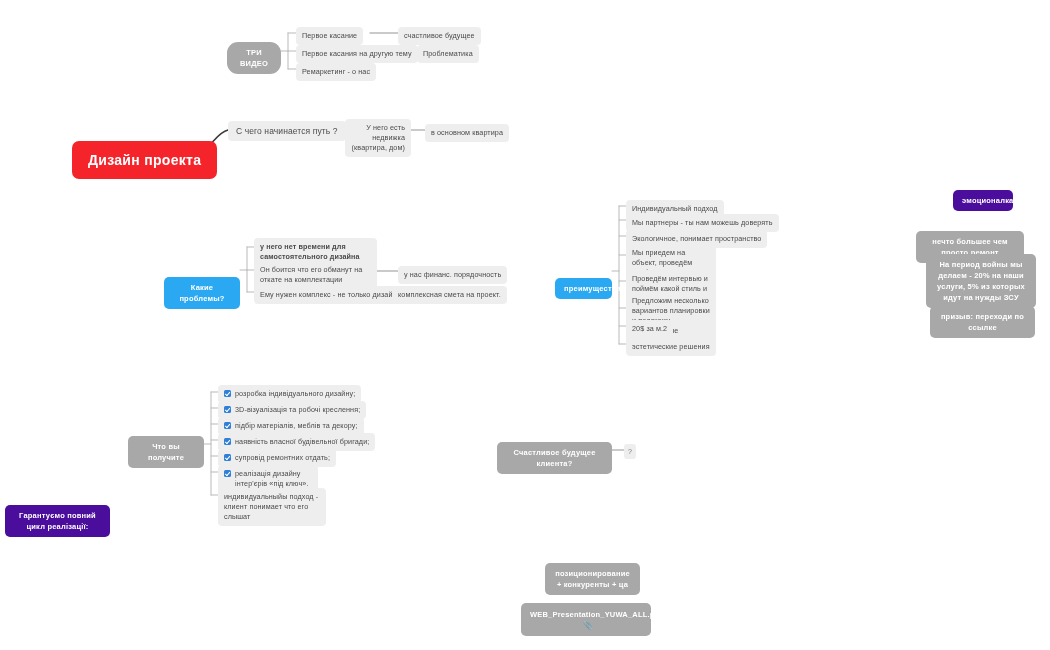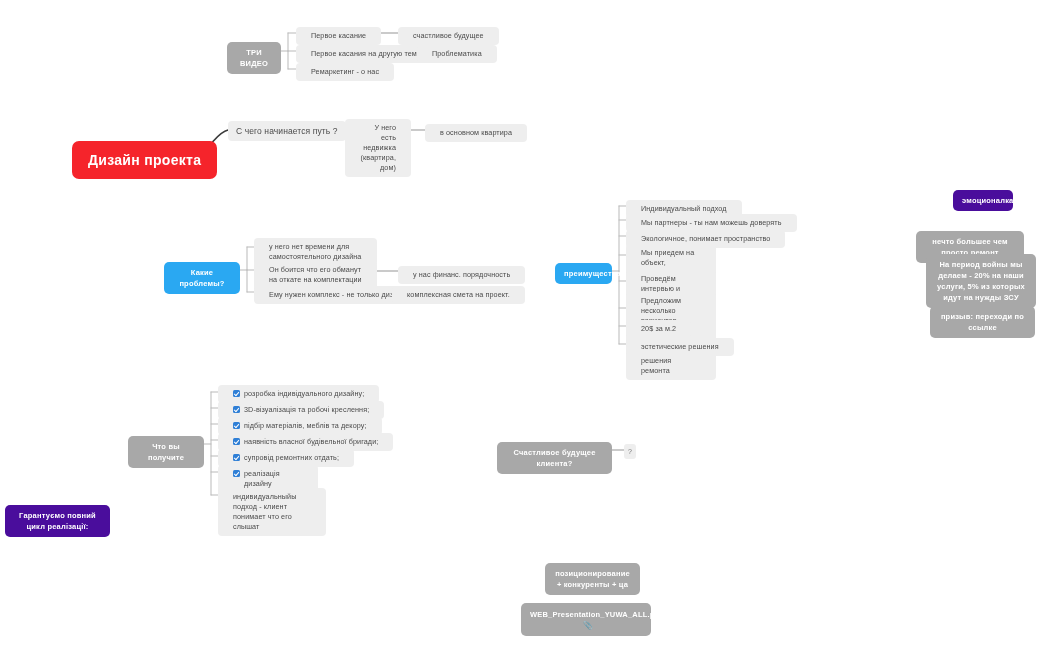--- a/index.html
+++ b/index.html
@@ -15,37 +15,37 @@
 
   .node{position:absolute;box-sizing:border-box;}
 
   
   .chip{
     background:#eeeeee;
     color:#4a4a4a;
     border-radius:4px;
     font-size:7.2px;
     line-height:10px;
-    padding:4px 15px;
+    padding:4px 6px;
     letter-spacing:.1px;
   }
 
   
   .pill{
     border-radius:5px;
     color:#ffffff;
     font-weight:bold;
     font-size:7.5px;
     line-height:11px;
     padding:5px 9px;
     text-align:center;
     letter-spacing:.2px;
   }
   .pill.grey{background:#a8a8a8;}
-  .pill.blue{background:#2aa8f2;}
+  .pill.blue{background:#2aa8f2;margin-top:15px;}
   .pill.purple{background:#4a0d9c;}
   .pill.red{
     background:#f5242b;
     border-radius:7px;
     font-size:14px;
     line-height:18px;
     padding:10px 16px;
     letter-spacing:.3px;
   }
   .pill.grey-big{background:#a8a8a8;}
@@ -128,42 +128,42 @@
       <path d="M211 495 L218 495"></path>
 
       <path d="M612 450 L624 450" stroke-width="1.3"></path>
     </g>
 
     <g stroke="#3b3b3b" stroke-width="1.6" fill="none" stroke-linecap="round">
       <path d="M196 152 C 210 152, 215 133, 228 130"></path>
     </g>
   </svg>
 
-  <div class="node pill grey" style="left:227px;top:42px;width:54px;">ТРИ ВИДЕО</div>
+  <div class="node pill grey" style="left:227px;top:42px;width:54px;border-radius:11px;">ТРИ ВИДЕО</div>
 
   <div class="node chip" style="left:296px;top:27px;">Первое касание</div>
   <div class="node chip" style="left:398px;top:27px;">счастливое будущее</div>
 
   <div class="node chip" style="left:296px;top:45px;">Первое касания на другую тему</div>
   <div class="node chip" style="left:417px;top:45px;">Проблематика</div>
 
   <div class="node chip" style="left:296px;top:63px;">Ремаркетинг - о нас</div>
 
   <div class="node pill red" style="left:72px;top:141px;">Дизайн проекта</div>
 
   <div class="node chip" style="left:228px;top:121px;font-size:8.5px;padding:5px 8px;">С чего начинается путь ?</div>
 
   <div class="node chip" style="left:345px;top:119px;width:66px;text-align:right;">У него есть недвижка (квартира, дом)</div>
 
   <div class="node chip" style="left:425px;top:124px;">в основном квартира</div>
 
 
   <div class="node pill blue" style="left:164px;top:262px;width:76px;">Какие проблемы?</div>
 
-  <div class="node chip" style="left:254px;top:238px;width:123px;">у него нет времени для самостоятельного дизайна</div>
+  <div class="node chip" style="left:254px;top:238px;width:123px;font-weight:bold;">у него нет времени для самостоятельного дизайна</div>
 
   <div class="node chip" style="left:254px;top:261px;width:123px;">Он боится что его обманут на откате на комплектации мебелью дом</div>
   <div class="node chip" style="left:398px;top:266px;">у нас финанс. порядочность</div>
 
   <div class="node chip" style="left:254px;top:286px;">Ему нужен комплекс - не только дизайн</div>
   <div class="node chip" style="left:392px;top:286px;">комплексная смета на проект.</div>
 
   <div class="node pill blue" style="left:555px;top:263px;width:57px;">преимущества</div>
 
   <div class="node chip" style="left:626px;top:200px;">Индивидуальный подход</div>

